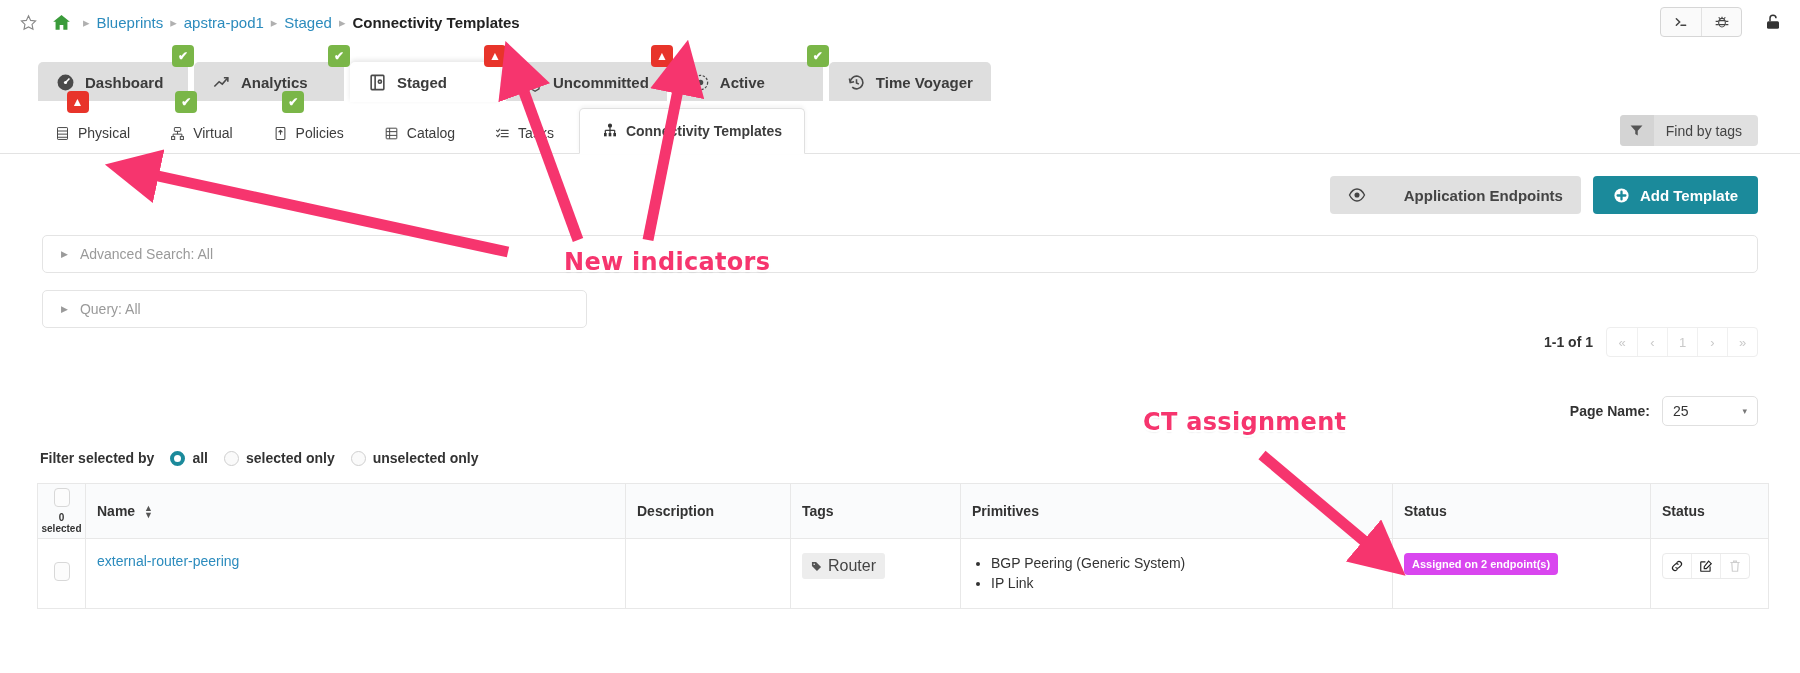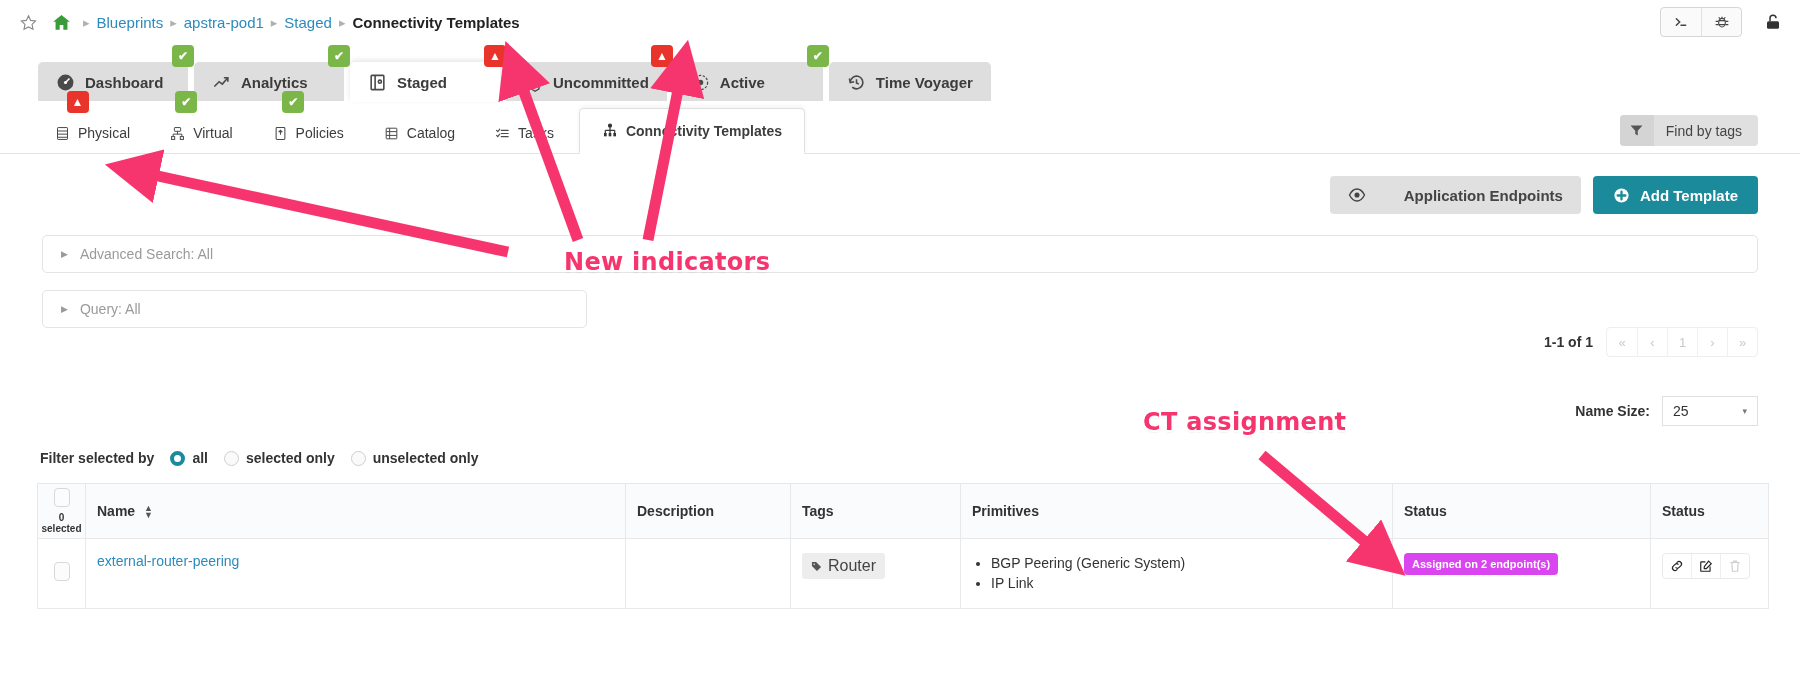--- a/index.html
+++ b/index.html
@@ -166,21 +166,21 @@
   .pager-count { font-size:14px; font-weight:bold; color:#333; margin-right:13px; }
   .pager {
     display:flex; border:1px solid #eee; border-radius:4px; overflow:hidden;
   }
   .pg { width:30px; height:28px; display:flex; align-items:center; justify-content:center; font-size:13px; color:#c9c9c9; }
   .pg + .pg { border-left:1px solid #f0f0f0; }
 
   .pagesize-row { position:absolute; right:42px; top:396px; display:flex; align-items:center; }
   .pagesize-lbl { font-size:14px; font-weight:bold; color:#333; margin-right:12px; }
   .pagesize-sel {
-    border:1px solid #e0e0e0; border-radius:0;
+    border:1px solid #e0e0e0; border-radius:5px;
     width:96px; height:30px; display:flex; align-items:center; justify-content:space-between;
     padding:0 10px; font-size:14px; color:#333;
   }
   .pagesize-sel .ar { font-size:9px; color:#777; }
 
   
   .filterrow {
     position:absolute; left:40px; top:450px;
     display:flex; align-items:center; font-size:14px; color:#333; font-weight:bold;
   }
@@ -506,21 +506,21 @@
   <div class="pager">
     <span class="pg">«</span>
     <span class="pg">‹</span>
     <span class="pg">1</span>
     <span class="pg">›</span>
     <span class="pg">»</span>
   </div>
 </div>
 
 <div class="pagesize-row">
-  <span class="pagesize-lbl">Name Size:</span>
+  <span class="pagesize-lbl">Page Name:</span>
   <div class="pagesize-sel">
     <span>25</span>
     <span class="ar">▾</span>
   </div>
 </div>
 
 <div class="filterrow">
   <span>Filter selected by</span>
   <span class="radio on"></span>
   <span>all</span>

